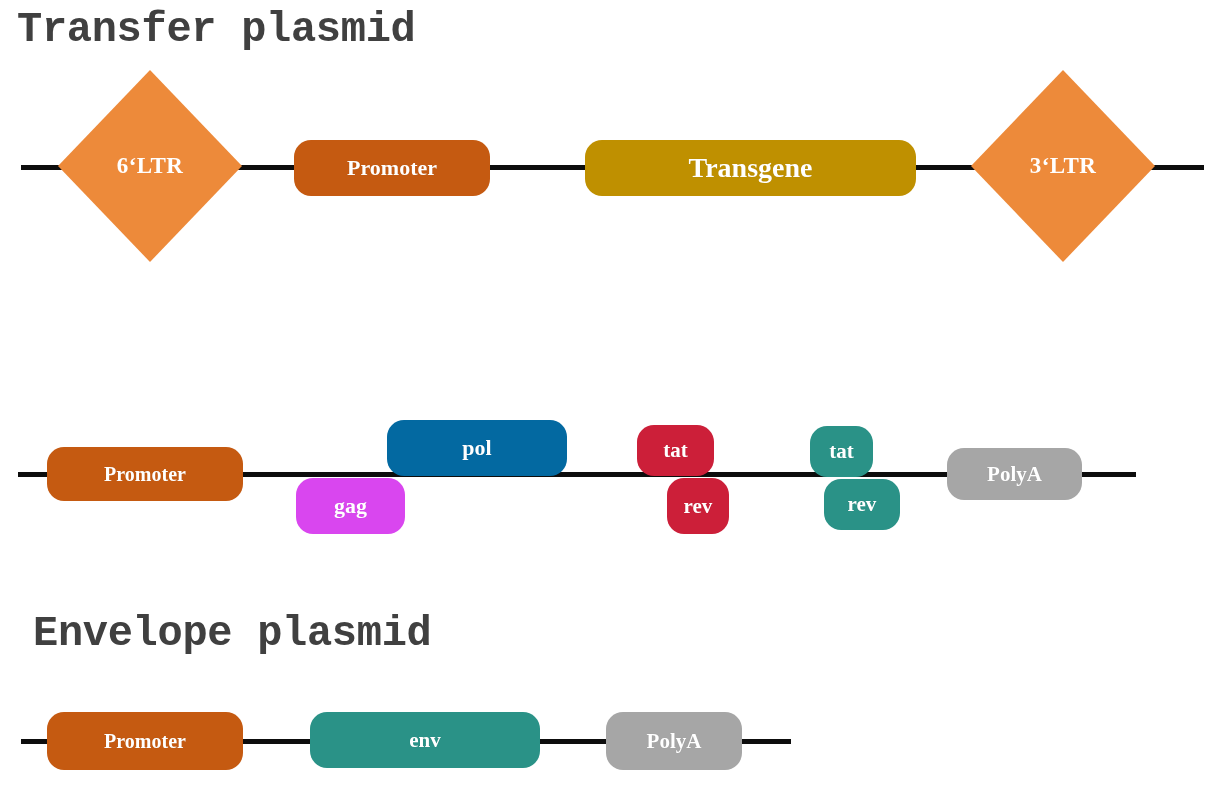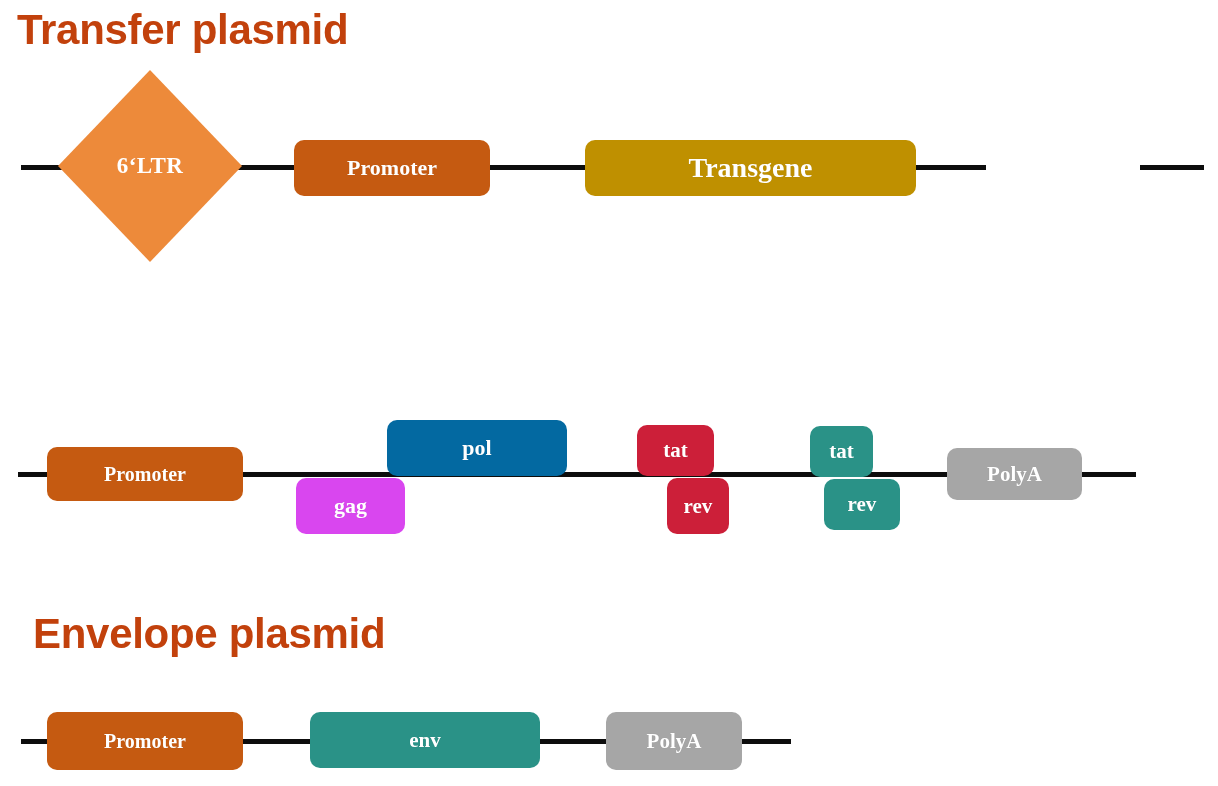--- a/index.html
+++ b/index.html
@@ -14,42 +14,42 @@
     position: relative;
     width: 1218px;
     height: 786px;
     background: #ffffff;
     overflow: hidden;
   }
 
   
   .section-title {
     position: absolute;
-    font-family: Liberation Sans, sans-serif;
+    font-family: Liberation Mono, monospace;
     font-weight: bold;
-    color: #c2410c;
+    color: #404040;
     white-space: nowrap;
     letter-spacing: -0.3px;
   }
 
   
   .backbone {
     position: absolute;
     background: #0d0d0d;
     height: 5px;
     border-radius: 0;
   }
 
   
   .gene-box {
     position: absolute;
     display: flex;
     align-items: center;
     justify-content: center;
-    border-radius: 10px;
+    border-radius: 17px;
     color: #ffffff;
     font-weight: bold;
     font-family: "Liberation Serif", "DejaVu Serif", serif;
     text-align: center;
     box-sizing: border-box;
     line-height: 1;
     text-shadow: 0 0 1px rgba(0,0,0,0.12);
   }
 
   
@@ -92,20 +92,24 @@
   </div>
 
   <div class="gene-box" style="left:294px; top:140px; width:196px; height:56px; background:#C55A11; font-size:22px;">
     <span>Promoter</span>
   </div>
 
   <div class="gene-box" style="left:585px; top:140px; width:331px; height:56px; background:#BF9000; font-size:28px;">
     <span>Transgene</span>
   </div>
 
+  <div class="diamond-wrap" style="left:971px; top:70px; width:184px; height:192px;">
+    <div class="diamond-shape" style="clip-path: polygon(50% 0%, 100% 50%, 50% 100%, 0% 50%); background:#ED8A3A;"></div>
+    <div class="diamond-label" style="font-size:23px;">3‘LTR</div>
+  </div>
 
 
   <div class="backbone" style="left:18px; top:472px; width:40px;"></div>
   <div class="backbone" style="left:236px; top:472px; width:721px;"></div>
   <div class="backbone" style="left:1074px; top:472px; width:62px;"></div>
 
   <div class="gene-box" style="left:47px; top:447px; width:196px; height:54px; background:#C55A11; font-size:20px;">
     <span>Promoter</span>
   </div>
 

